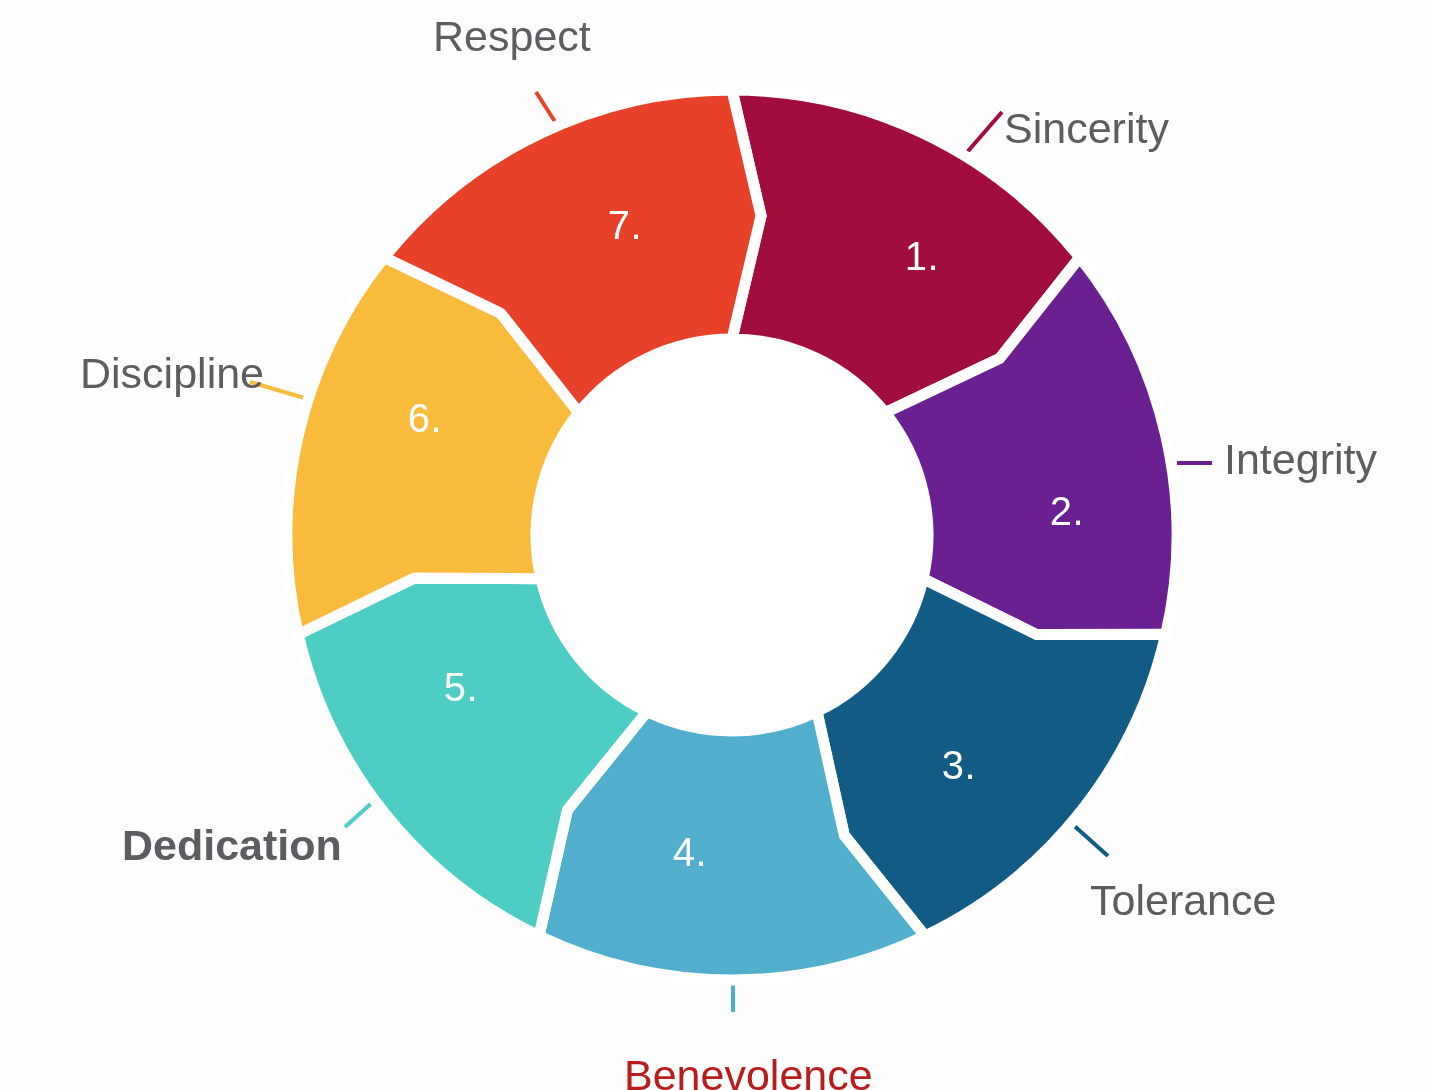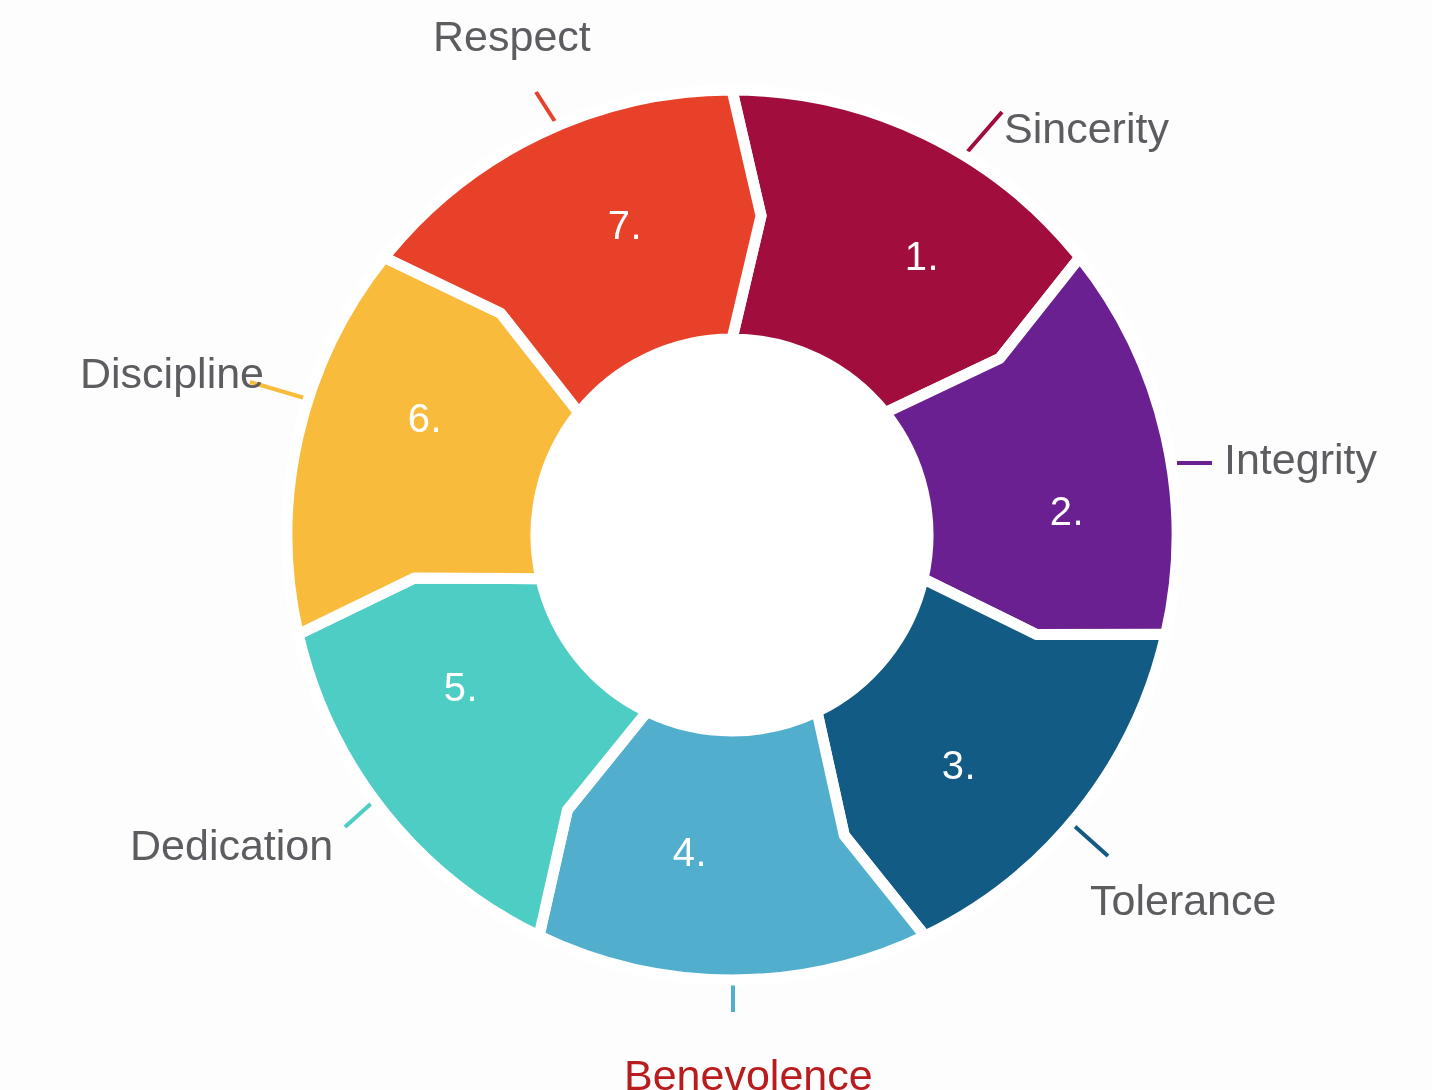--- a/index.html
+++ b/index.html
@@ -96,18 +96,18 @@
         <text x="625" y="228" class="seg-number">7.</text>
       </g>
   <circle cx="732" cy="535" r="193" class="hub" fill="#ffffff"></circle>
     </svg>
 
   <div id="labels">
       <div class="callout-label" style="left: 1004px; top: 79px; color: rgb(93, 93, 97); margin-top: 28px;">Sincerity</div>
       <div class="callout-label" style="left: 1224px; top: 438px; color: rgb(93, 93, 97);">Integrity</div>
       <div class="callout-label" style="left: 1090px; top: 879px; color: rgb(93, 93, 97);">Tolerance</div>
       <div class="callout-label" style="left: 624px; top: 1022px; color: #b91c1c; margin-top: 32px;">Benevolence</div>
-      <div class="callout-label" style="left: 130px; top: 824px; color: rgb(93, 93, 97);">Dedication</div>
+      <div class="callout-label" style="left: 122px; top: 824px; color: rgb(93, 93, 97); font-weight: bold;">Dedication</div>
       <div class="callout-label" style="left: 32px; top: 352px; color: rgb(93, 93, 97); margin-left: 48px;">Discipline</div>
       <div class="callout-label" style="left: 433px; top: 15px; color: rgb(93, 93, 97);">Respect</div>
     </div>
 
 </div>
 
 </body></html>

